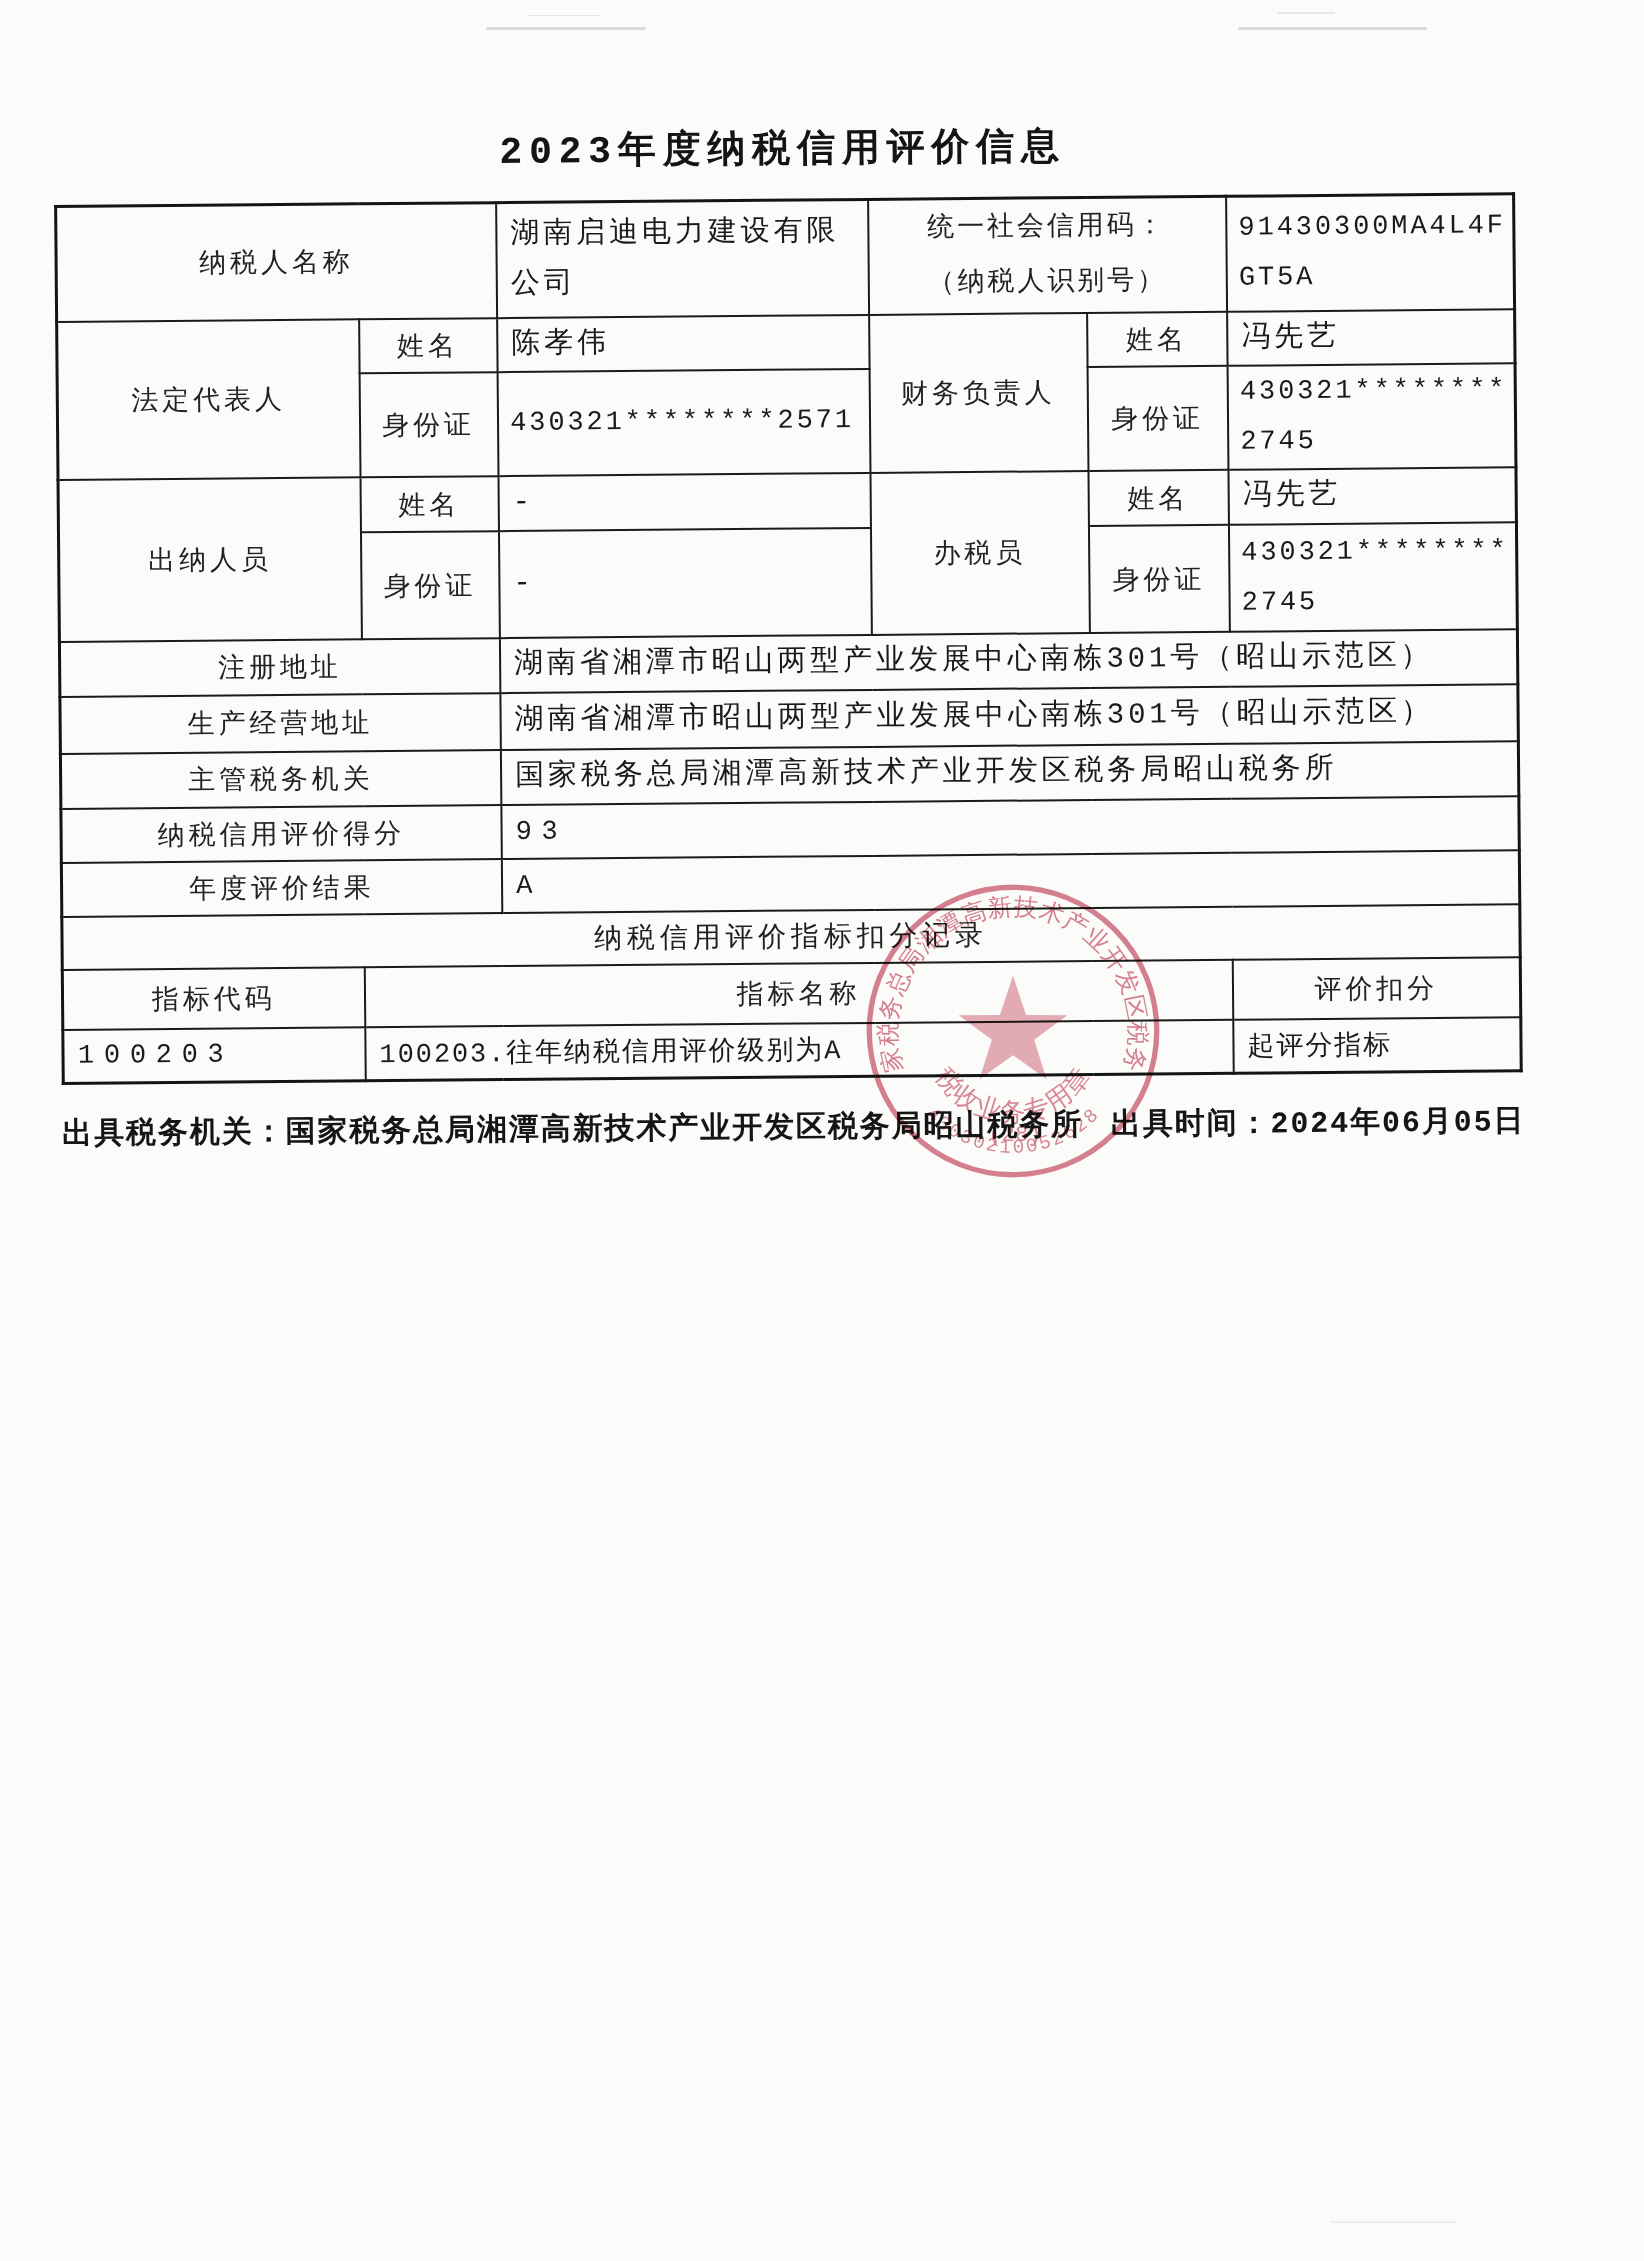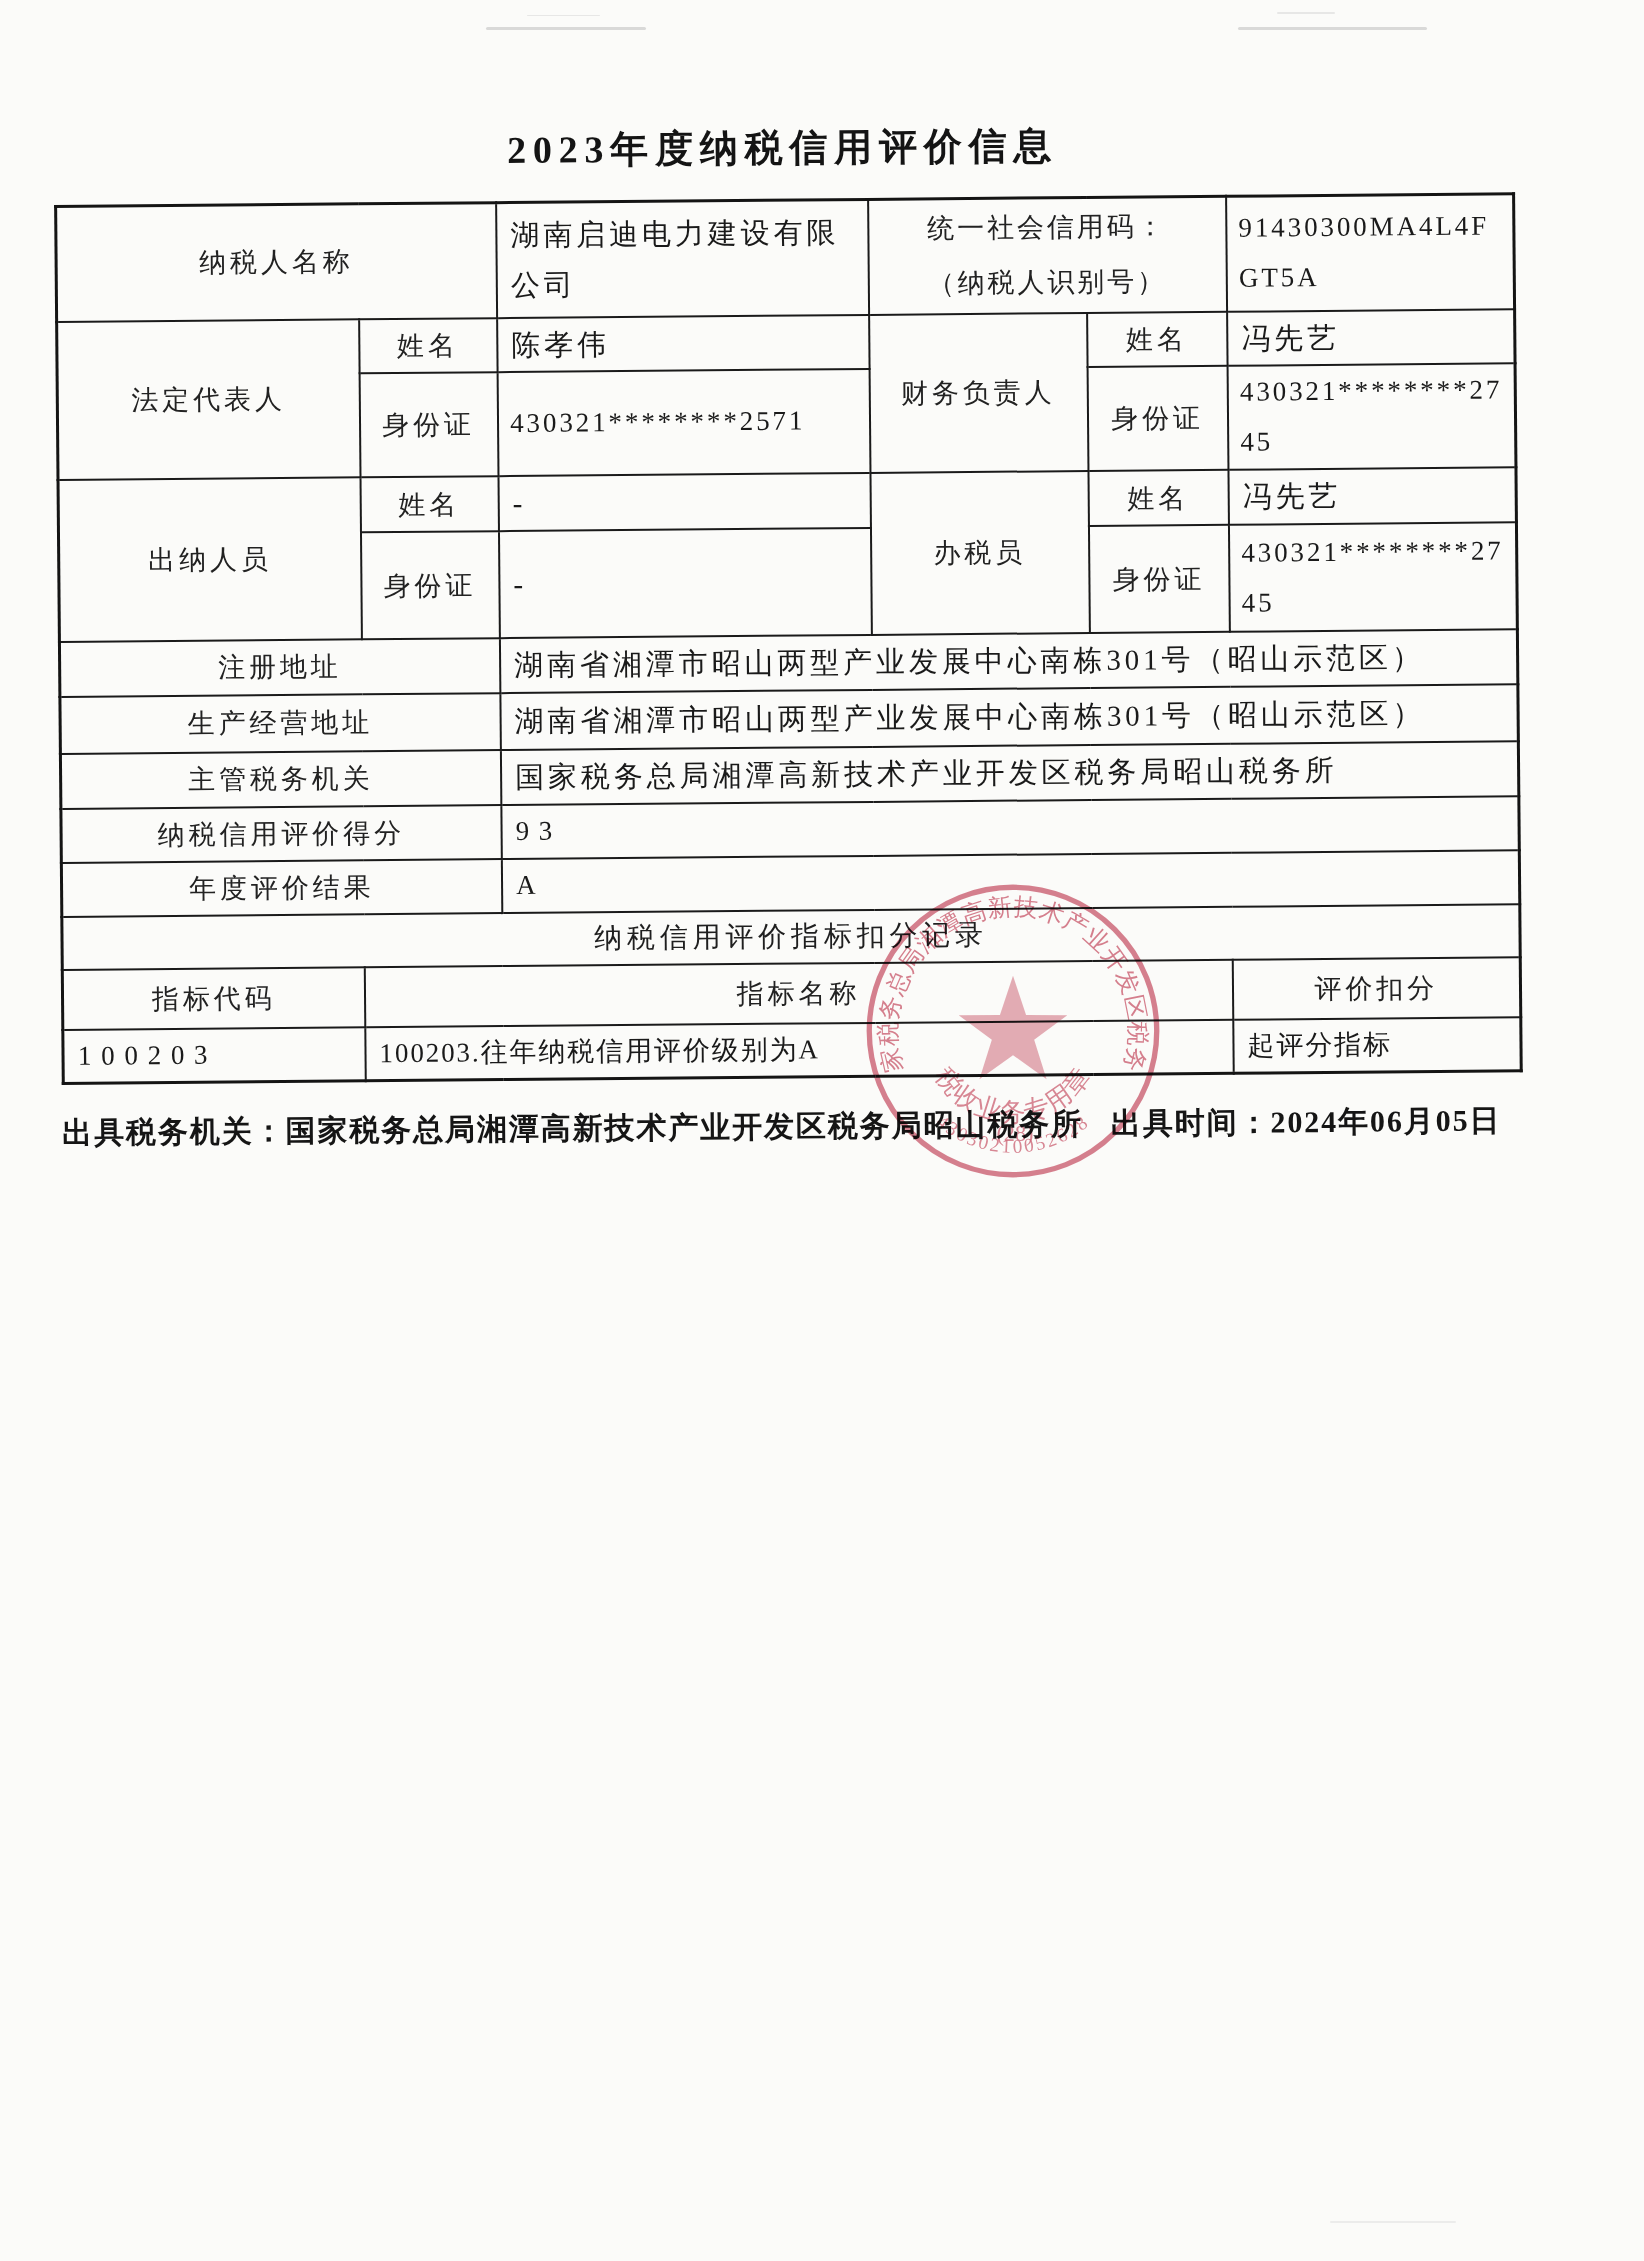--- a/index.html
+++ b/index.html
@@ -2,21 +2,21 @@
 <html style="font-size:7.7px"><head>
 <meta charset="utf-8">
 <style>
   html,body{margin:0;padding:0;}
   body{
     width:1644px;height:2261px;position:relative;overflow:hidden;
     background:#fbfbf9;
     font-family:"Liberation Serif","DejaVu Serif",serif;
     color:#1c1c1c;
   }
-  .sheet{position:absolute;inset:0;}
+  .sheet{position:absolute;inset:0;font-family:Liberation Mono, monospace;}
   
   .streak{position:absolute;background:#9a9a9a;opacity:.35;border-radius:1.5px;}
   .streak.s1{left:486px;top:27px;width:160px;height:3.4px;}
   .streak.s2{left:527px;top:14.5px;width:73px;height:1.9px;opacity:.2;}
   .streak.s3{left:1238px;top:26.6px;width:189px;height:3.9px;}
   .streak.s4{left:1277px;top:12px;width:58px;height:1.9px;opacity:.2;}
   .streak.s5{left:1330px;top:2221px;width:126px;height:2.4px;opacity:.15;}
 
   .doc{
     position:absolute;left:57px;top:122px;width:1458px;

